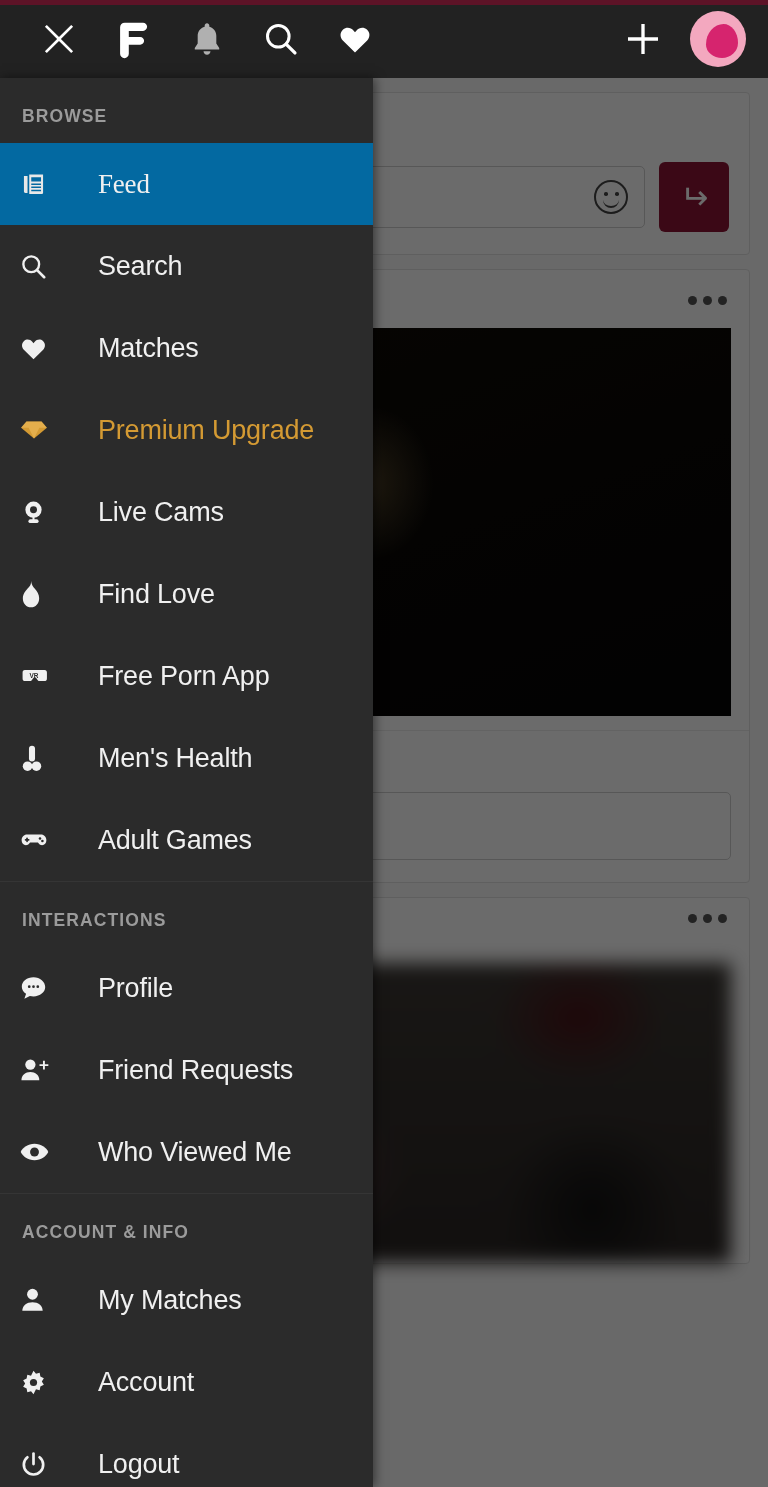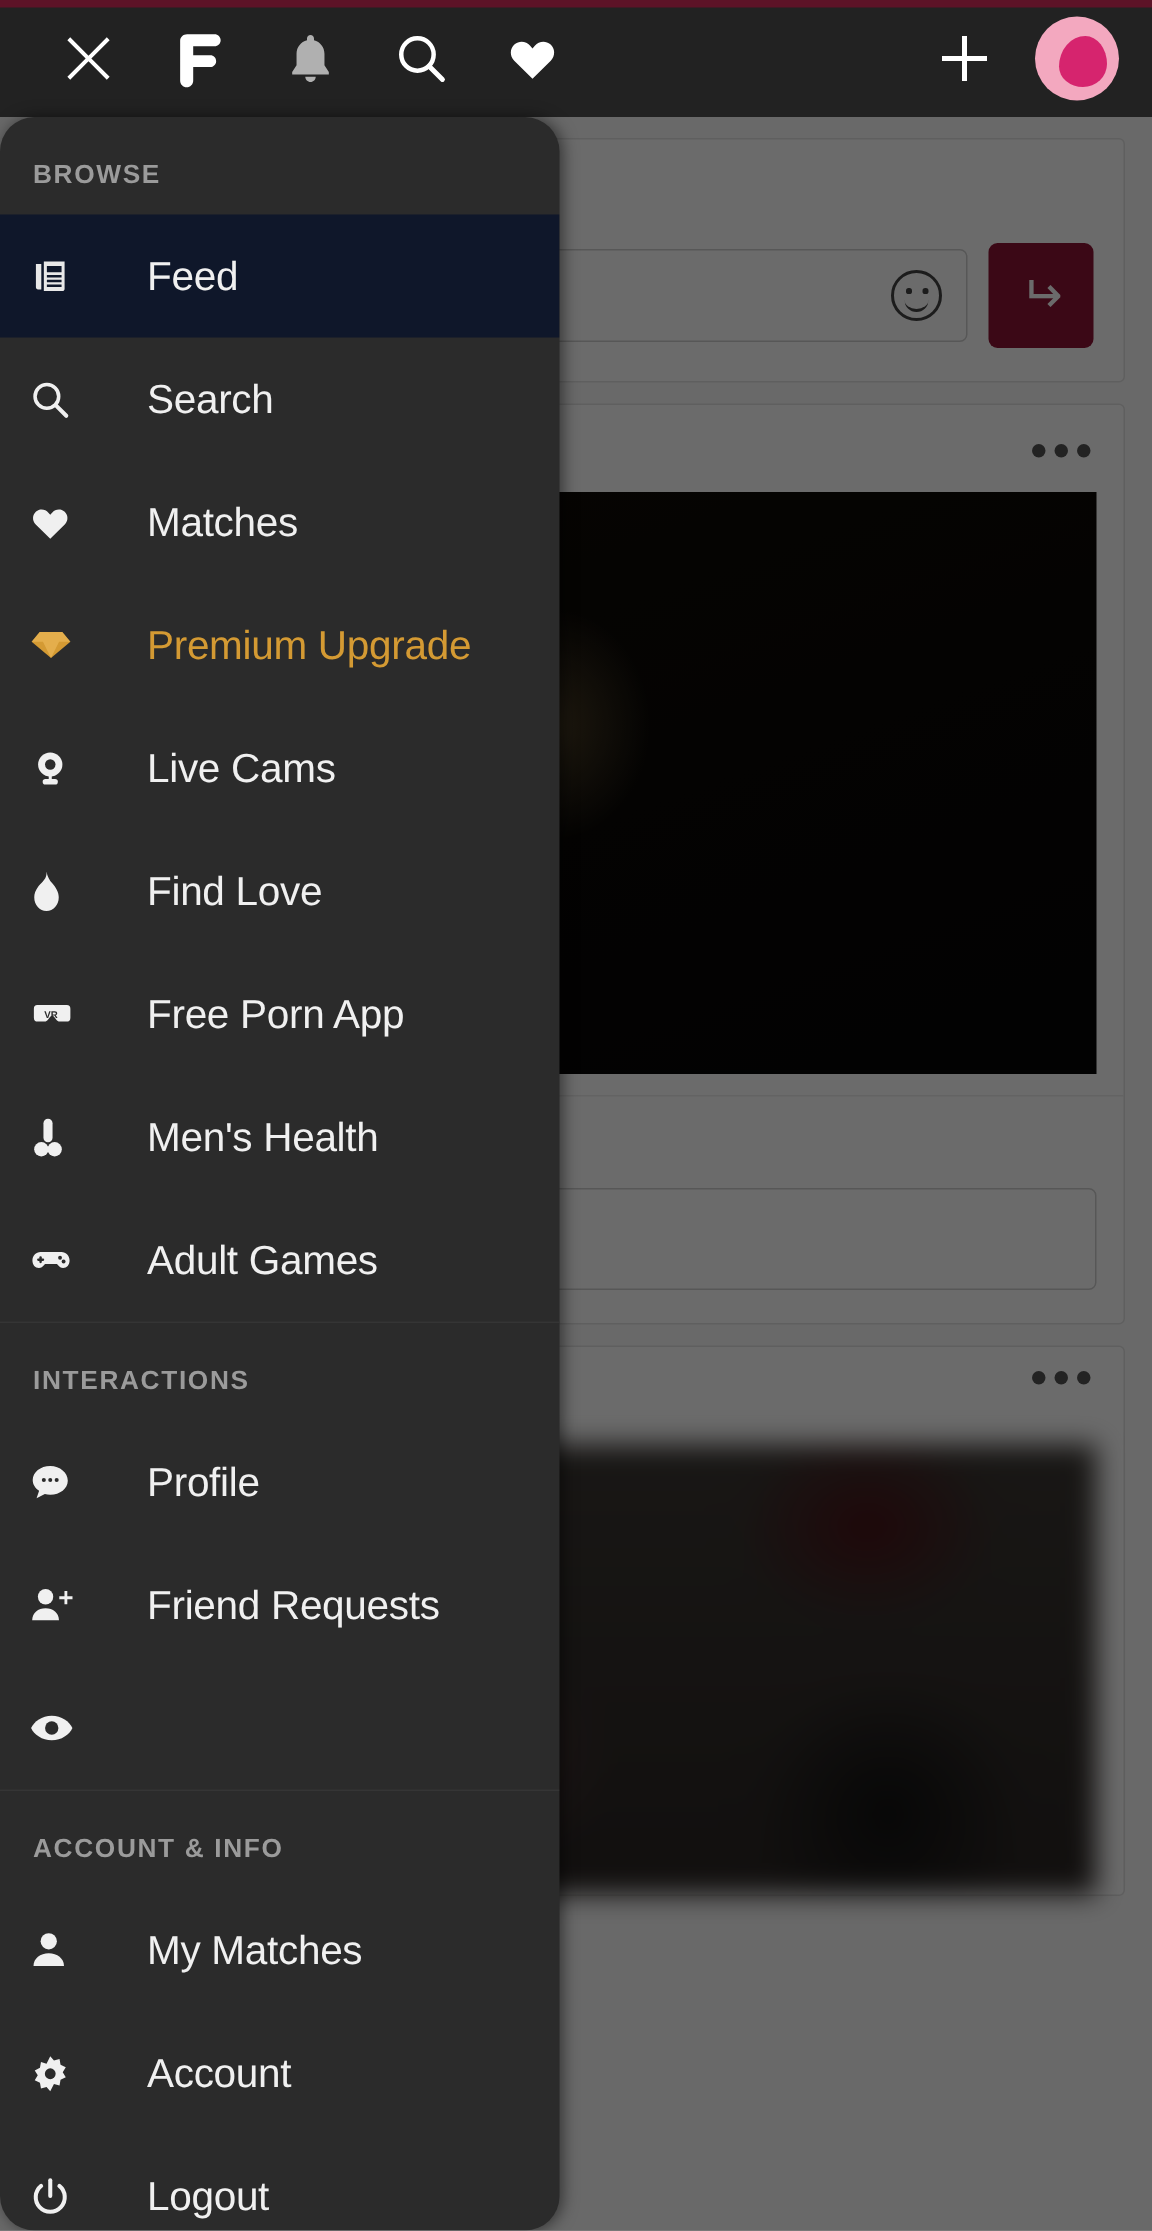--- a/index.html
+++ b/index.html
@@ -110,32 +110,31 @@
   .avatar::after{
     content:""; position:absolute; left:16px; top:13px; width:32px; height:34px;
     background:#d6246e; border-radius:55% 45% 50% 50% / 60% 55% 45% 40%;
   }
 
   
   .drawer {
     position:absolute; left:0; top:78px; width:373px; height:1409px;
     background:#2b2b2b; z-index:50; overflow:hidden;
     box-shadow: 2px 0 10px rgba(0,0,0,.5);
-    border-radius: 23px;
   }
   .section-label {
     color:#9b9b9b; font-size:17.5px; font-weight:700; letter-spacing:1.1px;
     padding:28px 0 16px 22px;
   }
   .divider { height:1px; background:#353535; }
   .menu-item {
     display:flex; align-items:center; height:82px; padding-left:20px; cursor:pointer;
     color:#f0f0f0;
   }
-  .menu-item.active { background:#0f172a; }
+  .menu-item.active { background:#0369a1;font-family:Liberation Serif, serif; }
   .menu-item .mi-icon {
     width:44px; display:flex; align-items:center; justify-content:flex-start;
   }
   .menu-item .mi-label {
     font-size:27px; margin-left:34px; font-weight:400; letter-spacing:-.2px;
     white-space:nowrap;
   }
   .menu-item.premium { color:#d49a33;align-items:center; }
   .menu-item.premium .mi-label { color:#d49a33; }
   svg { fill: currentColor; }
@@ -357,20 +356,21 @@
       <span class="mi-label">Friend Requests</span>
     </div>
 
     <div class="menu-item">
       <span class="mi-icon">
         <svg width="29" height="20" viewBox="0 0 26 18">
           <path d="M13 1.6C7.2 1.6 2.3 5.1.6 9c1.7 3.9 6.6 7.4 12.4 7.4S23.7 12.9 25.4 9C23.7 5.1 18.8 1.6 13 1.6z" fill="#f0f0f0"></path>
           <circle cx="13" cy="9" r="4" fill="#2b2b2b"></circle>
         </svg>
       </span>
+      <span class="mi-label">Who Viewed Me</span>
     </div>
 
     <div class="divider"></div>
 
     <div class="section-label">ACCOUNT &amp; INFO</div>
 
     <div class="menu-item">
       <span class="mi-icon">
         <svg width="25" height="26" viewBox="0 0 22 23">
           <circle cx="11" cy="6.4" r="4.8" fill="#f0f0f0"></circle>

